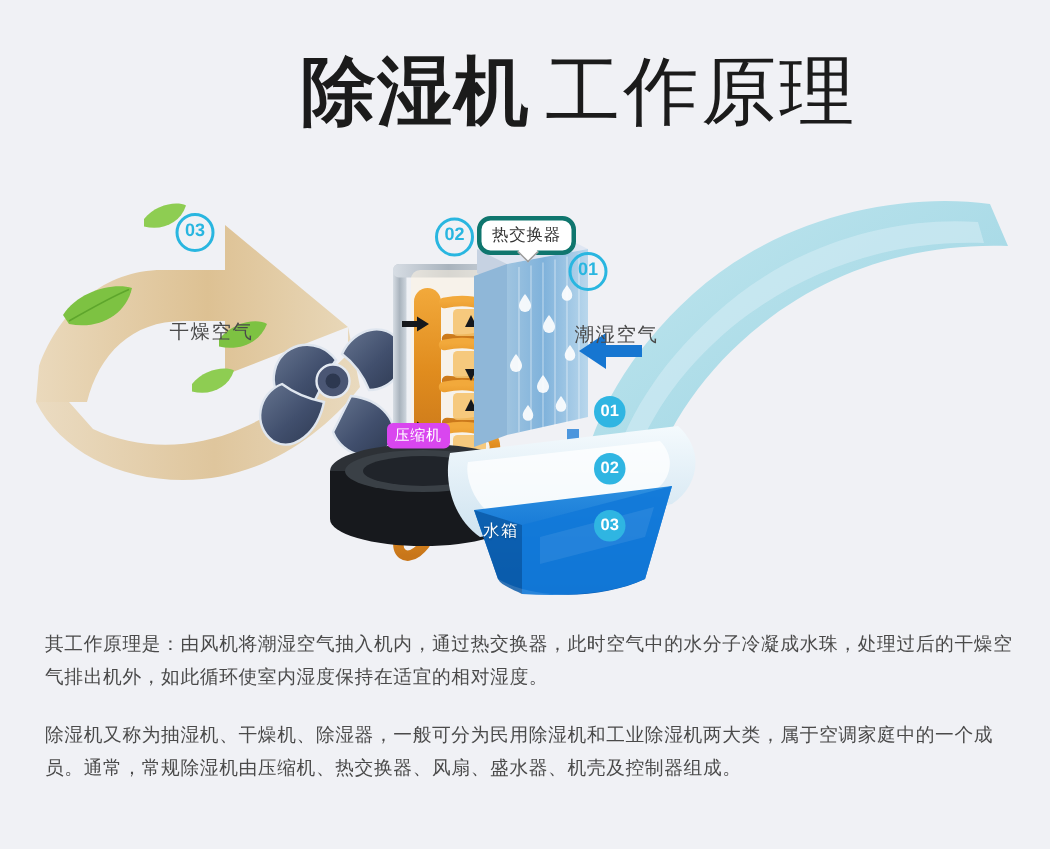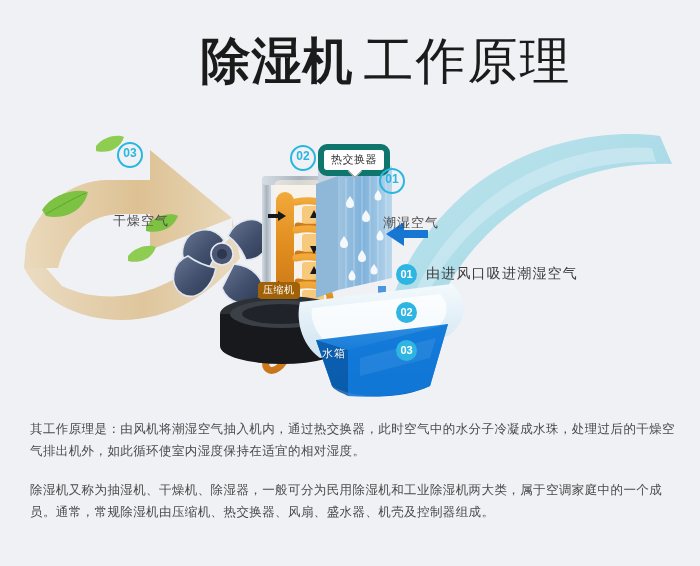--- a/index.html
+++ b/index.html
@@ -75,21 +75,21 @@
     position: absolute;
     font-size: 13px;
     color: #4a4a4a;
     white-space: nowrap;
     letter-spacing: 1px;
   }
 
   .bubble {
     position: absolute;
     background: #ffffff;
-    border: 6px solid #0f766e;
+    border: 3px solid #0f766e;
     border-radius: 9px;
     font-size: 11px;
     color: #333333;
     padding: 2px 7px 3px 7px;
     white-space: nowrap;
     letter-spacing: 0.5px;
   }
   .bubble:after {
     content: "";
     position: absolute;
@@ -98,21 +98,21 @@
     width: 9px;
     height: 9px;
     background: #ffffff;
     border-right: 1px solid #9a9a9a;
     border-bottom: 1px solid #9a9a9a;
     transform: rotate(45deg);
   }
 
   .chip {
     position: absolute;
-    background: #a16207;
+    background: #d946ef;
     color: #ffffff;
     font-size: 10px;
     border-radius: 4px;
     padding: 1px 5px 2px 5px;
     white-space: nowrap;
     letter-spacing: 0.5px;
   }
   .tank-label {
     position: absolute;
     color: #ffffff;
@@ -358,21 +358,20 @@
   <span class="airlabel" style="left:383px; top:96px;">潮湿空气</span>
 
   <span class="chip" style="left:258px; top:164px;">压缩机</span>
 
   <span class="tank-label" style="left:322px; top:228px;">水箱</span>
 </div>
 
 <div class="legend">
   <div class="legend-row">
     <span class="legend-badge">01</span>
-    <span class="legend-text">由进风口吸进潮湿空气</span>
   </div>
   <div class="legend-row">
     <span class="legend-badge">02</span>
   </div>
   <div class="legend-row">
     <span class="legend-badge">03</span>
   </div>
 </div>
 
 <div class="copy">

